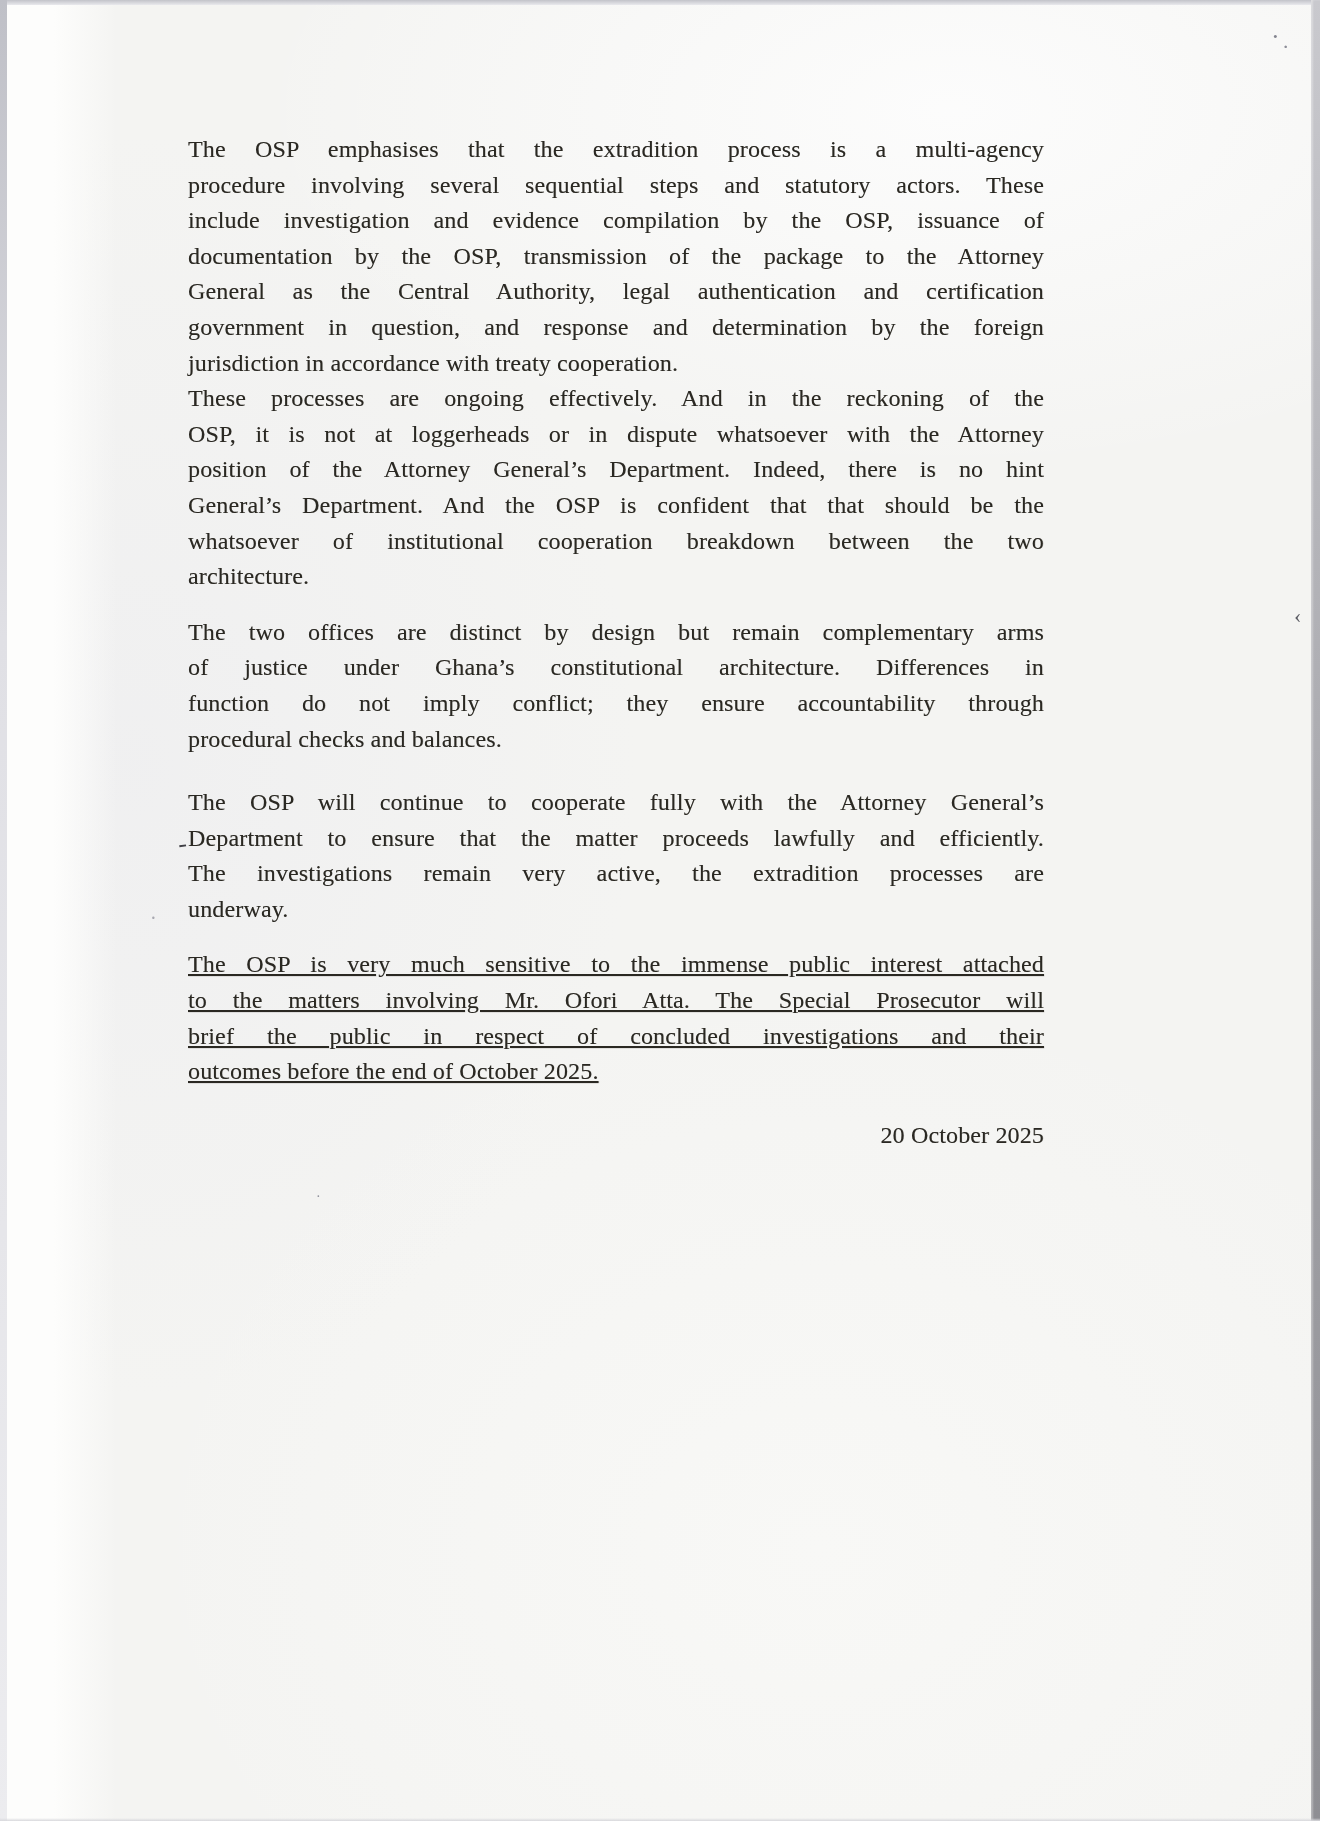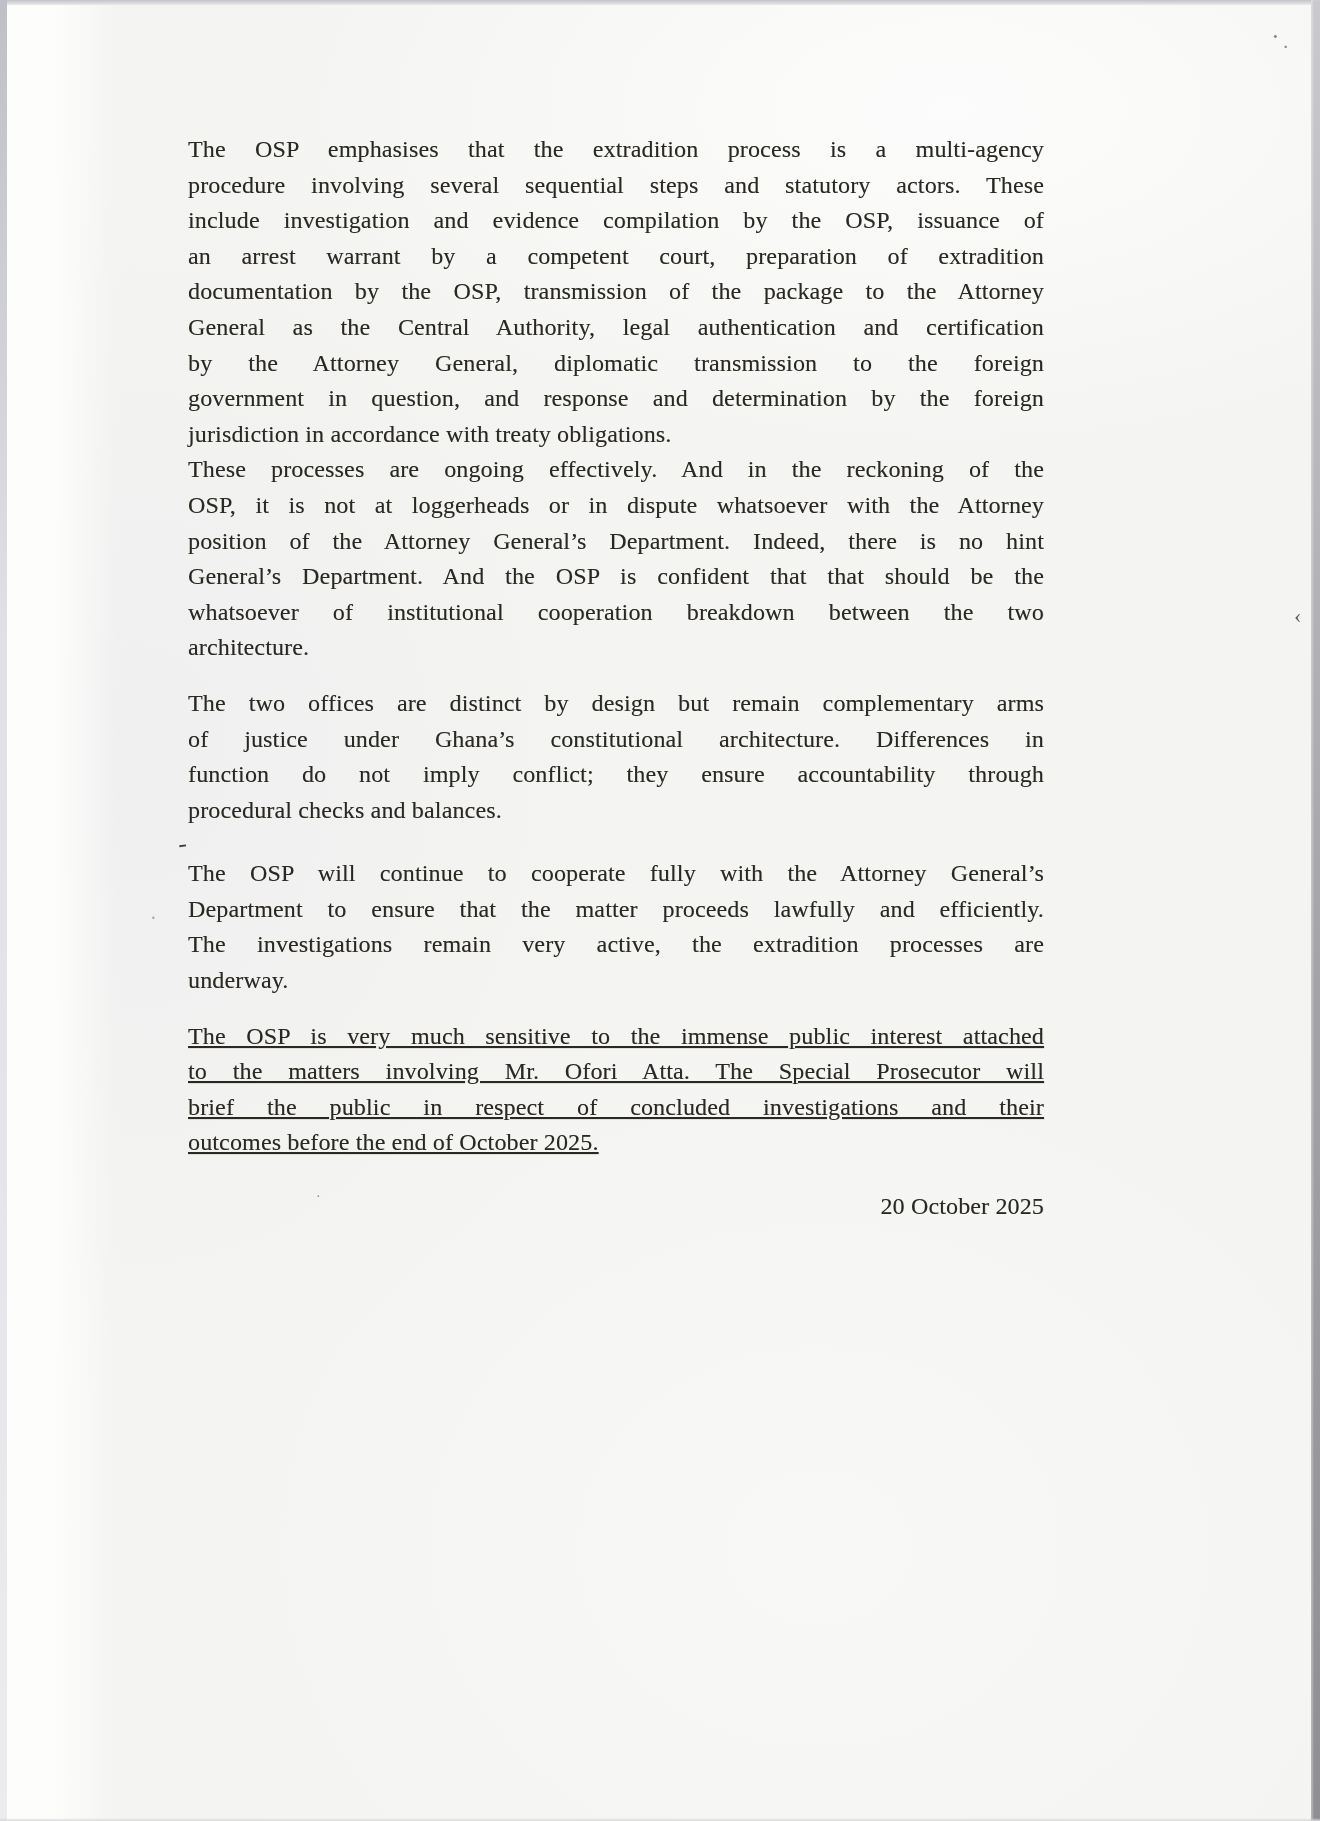--- a/index.html
+++ b/index.html
@@ -46,26 +46,24 @@
   <div class="edge edge-left"></div>
   <div class="edge edge-right"></div>
   <div class="edge edge-bottom"></div>
 
   <div class="textblock">
     <div id="paras">
         <div class="para" style="margin-bottom: 0px;">
           <div class="line">The OSP emphasises that the extradition process is a multi-agency</div>
           <div class="line">procedure involving several sequential steps and statutory actors. These</div>
           <div class="line">include investigation and evidence compilation by the OSP, issuance of</div>
-          <div class="line">an arrest warrant by a competent court, preparation of extradition</div>
           <div class="line">documentation by the OSP, transmission of the package to the Attorney</div>
           <div class="line">General as the Central Authority, legal authentication and certification</div>
-          <div class="line">by the Attorney General, diplomatic transmission to the foreign</div>
           <div class="line">government in question, and response and determination by the foreign</div>
-          <div class="line line--last">jurisdiction in accordance with treaty obligations.</div>
+          <div class="line line--last">jurisdiction in accordance with treaty cooperation.</div>
         </div>
         <div class="para" style="margin-bottom: 20px;">
           <div class="line">These processes are ongoing effectively. And in the reckoning of the</div>
           <div class="line">OSP, it is not at loggerheads or in dispute whatsoever with the Attorney</div>
           <div class="line">position of the Attorney General’s Department. Indeed, there is no hint</div>
           <div class="line">General’s Department. And the OSP is confident that that should be the</div>
           <div class="line">whatsoever of institutional cooperation breakdown between the two</div>
           <div class="line line--last">architecture.</div>
         </div>
         <div class="para" style="margin-bottom: 28px;">

